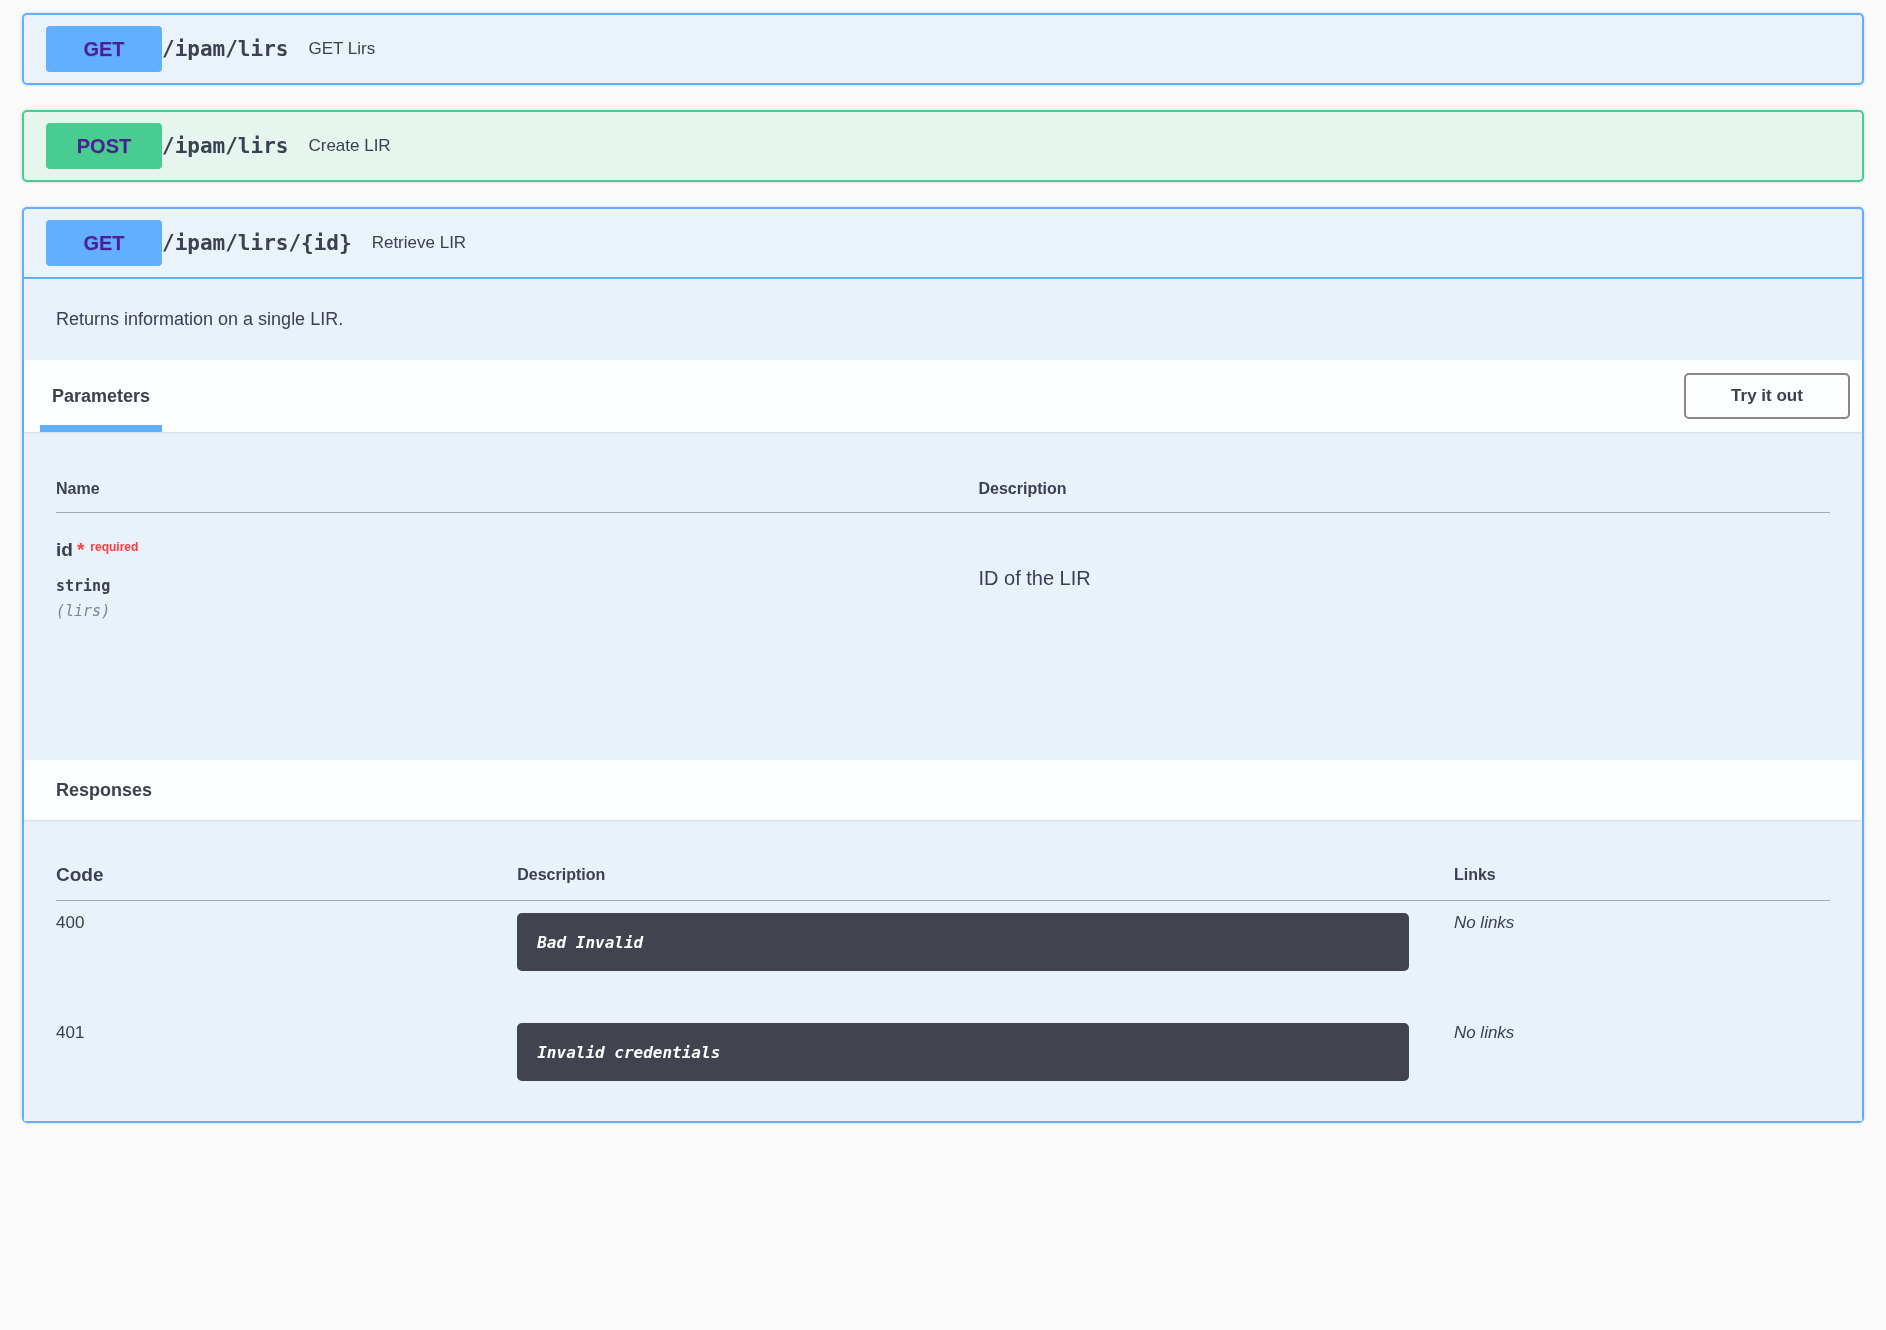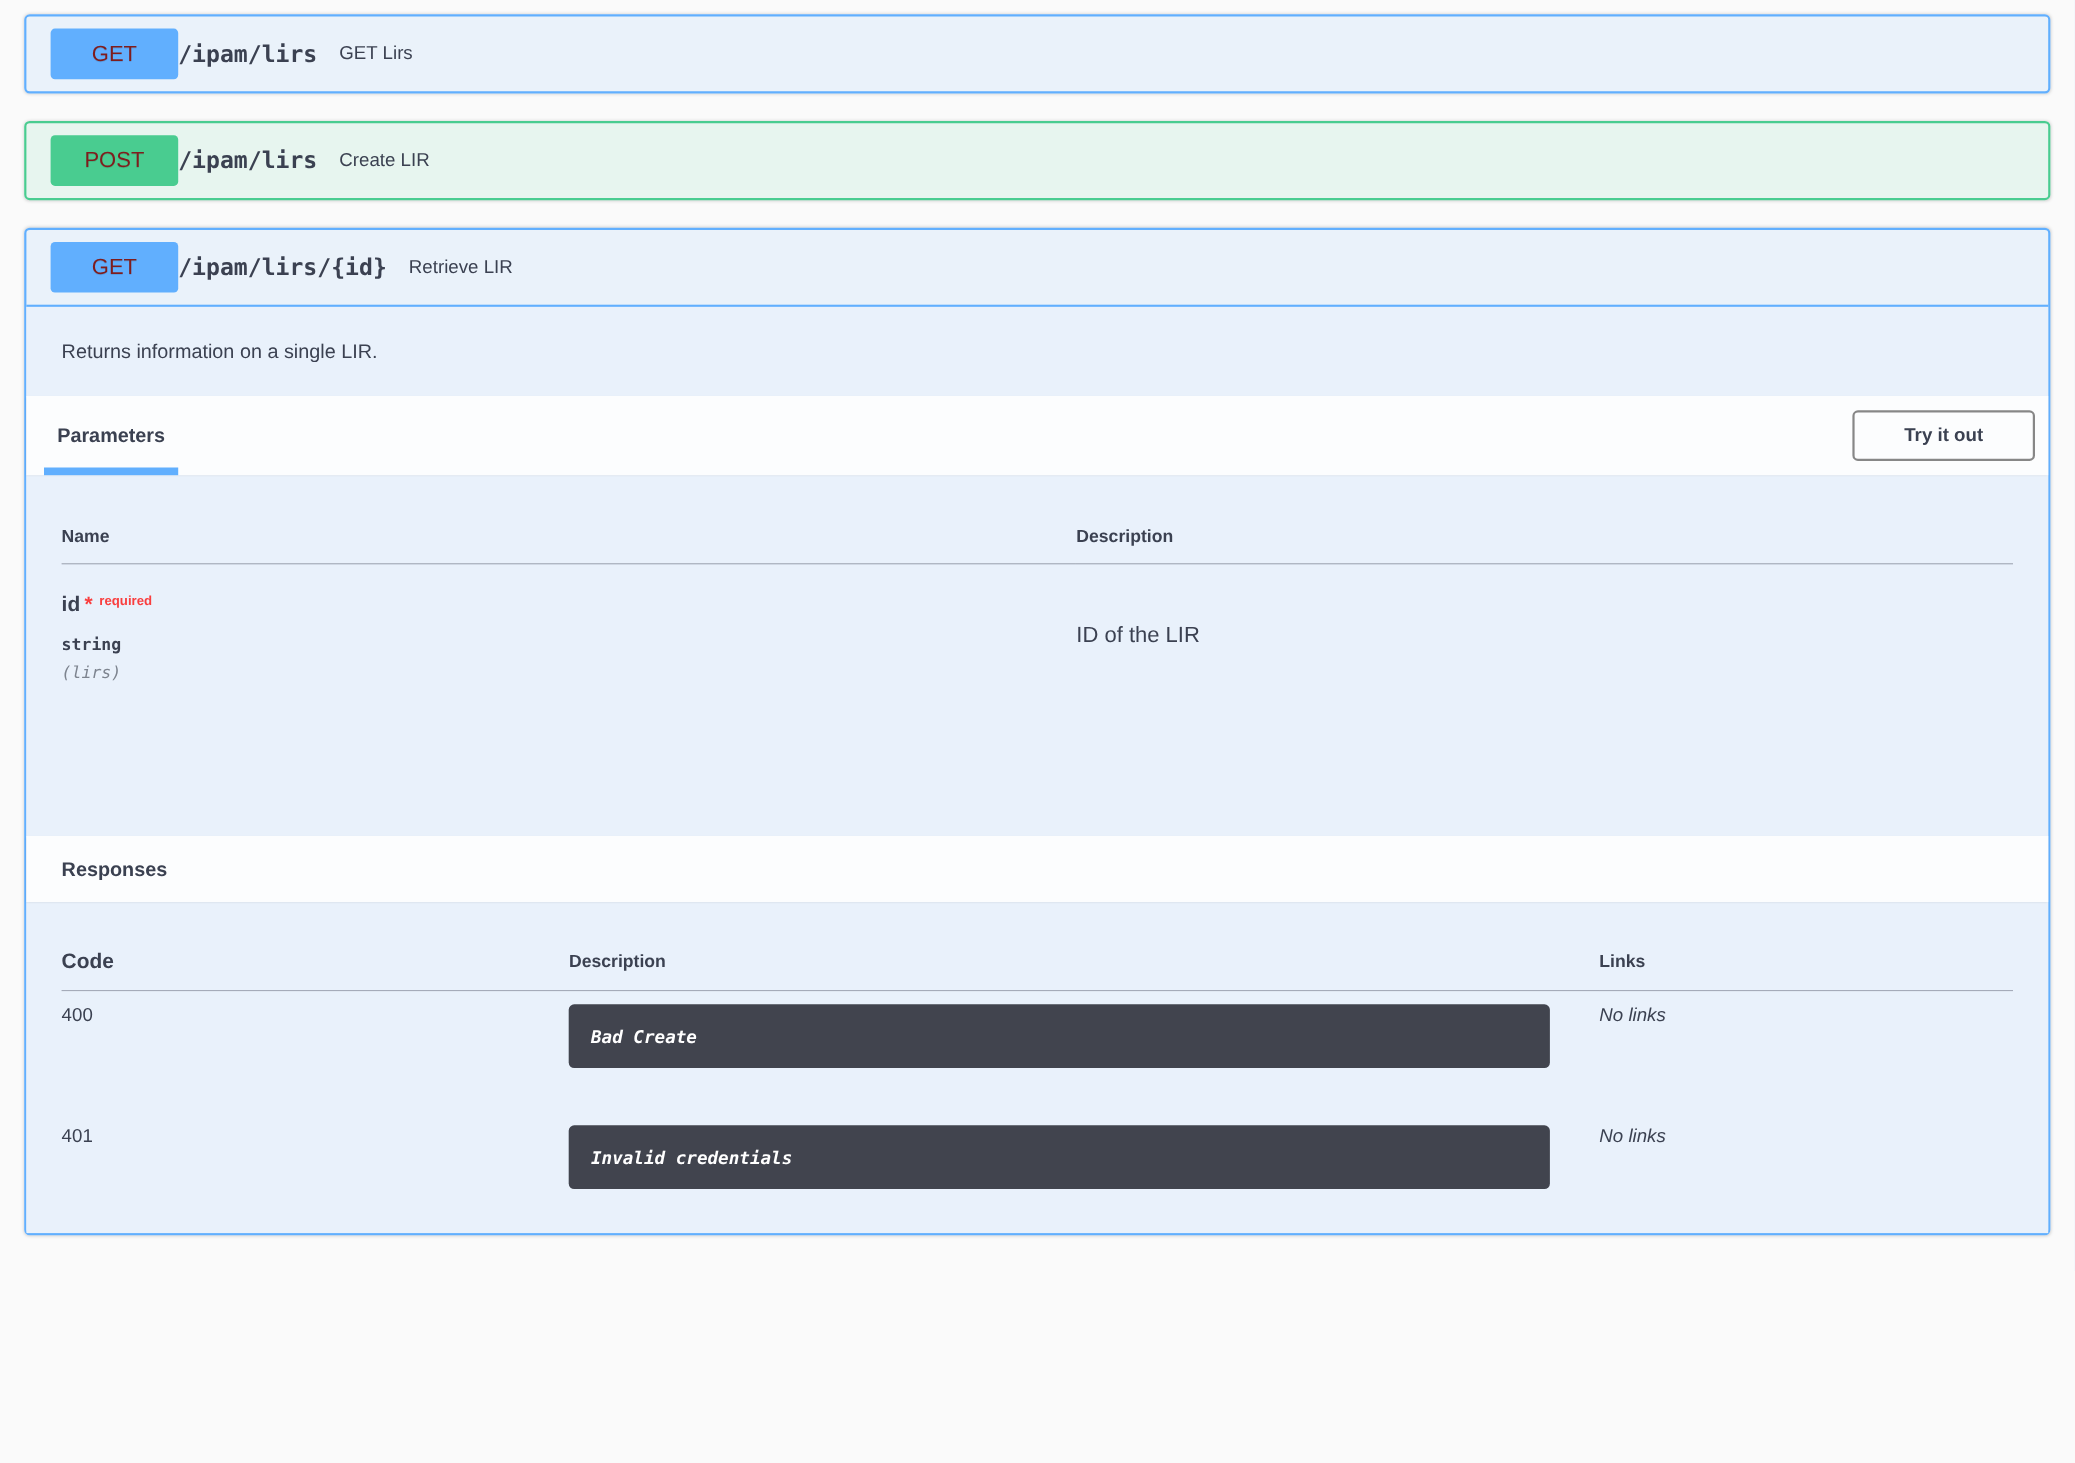--- a/index.html
+++ b/index.html
@@ -35,21 +35,21 @@
     padding:11px 12px;
     cursor:pointer;
   }
   .opblock.open .opblock-summary { border-bottom:2px solid #61affe; }
 
   .method-badge {
     display:flex; align-items:center; justify-content:center;
     min-width:116px; height:46px;
     margin-left:10px;
     border-radius:4px;
-    font-size:20px; font-weight:normal; color:#7f1d1d;
+    font-size:20px; font-weight:bold; color:#4c1d95;
     text-shadow:0 1px 0 rgba(0,0,0,.1);
   }
   .badge-get  { background:#61affe; }
   .badge-post { background:#49cc90; }
 
   .endpoint-path {
     font-family:"DejaVu Sans Mono","Liberation Mono",monospace;
     font-size:21px; font-weight:bold; color:#3b4151;
   }
   .endpoint-summary { margin-left:20px; font-size:17px; color:#3b4151; }
@@ -222,21 +222,21 @@
             <tr>
               <th class="th-code">Code</th>
               <th>Description</th>
               <th>Links</th>
             </tr>
           </thead>
           <tbody>
             <tr>
               <td class="resp-code">400</td>
               <td>
-                  <div class="response-box">Bad Create</div>
+                  <div class="response-box">Bad Invalid</div>
                 </td>
               <td class="resp-links">No links</td>
             </tr>
             <tr>
               <td class="resp-code">401</td>
               <td>
                   <div class="response-box">Invalid credentials</div>
                 </td>
               <td class="resp-links">No links</td>
             </tr>

